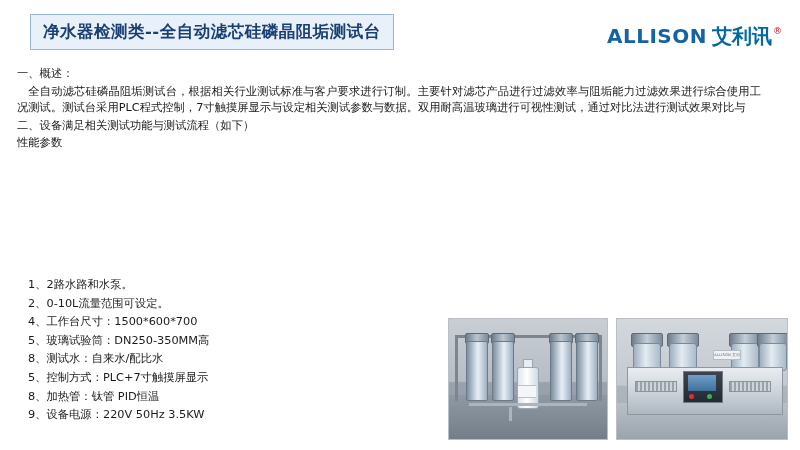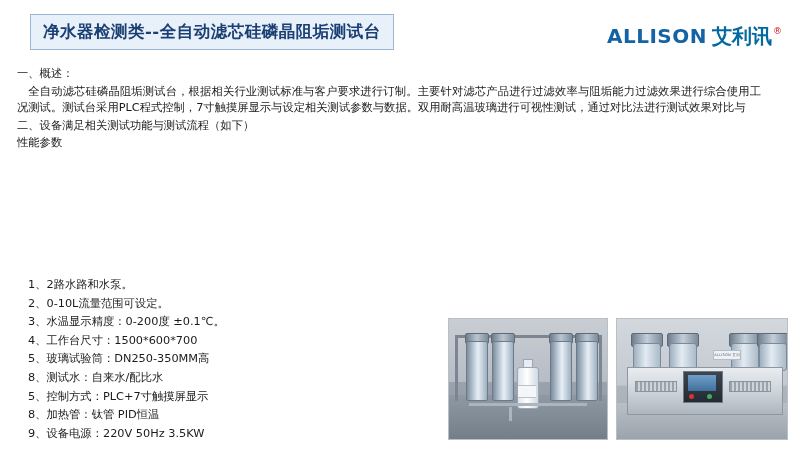--- a/index.html
+++ b/index.html
@@ -233,21 +233,20 @@
   <div class="content">
     <p class="indent1">一、概述：</p>
     <p class="indent2">全自动滤芯硅磷晶阻垢测试台，根据相关行业测试标准与客户要求进行订制。主要针对滤芯产品进行过滤效率与阻垢能力过滤效果进行综合使用工况测试。测试台采用PLC程式控制，7寸触摸屏显示与设定相关测试参数与数据。双用耐高温玻璃进行可视性测试，通过对比法进行测试效果对比与</p>
     <p class="indent1">二、设备满足相关测试功能与测试流程（如下）</p>
     <p class="indent1">性能参数</p>
   </div>
 
   <div class="specs">
     <div class="spec-line">1、2路水路和水泵。</div>
     <div class="spec-line">2、0-10L流量范围可设定。</div>
-    <div class="spec-line">3、水温显示精度：0-200度 ±0.1℃。</div>
     <div class="spec-line">4、工作台尺寸：1500*600*700</div>
     <div class="spec-line">5、玻璃试验筒：DN250-350MM高</div>
     <div class="spec-line">8、测试水：自来水/配比水</div>
     <div class="spec-line">5、控制方式：PLC+7寸触摸屏显示</div>
     <div class="spec-line">8、加热管：钛管  PID恒温</div>
     <div class="spec-line">9、设备电源：220V  50Hz  3.5KW</div>
   </div>
 
   <div class="photos">
 

